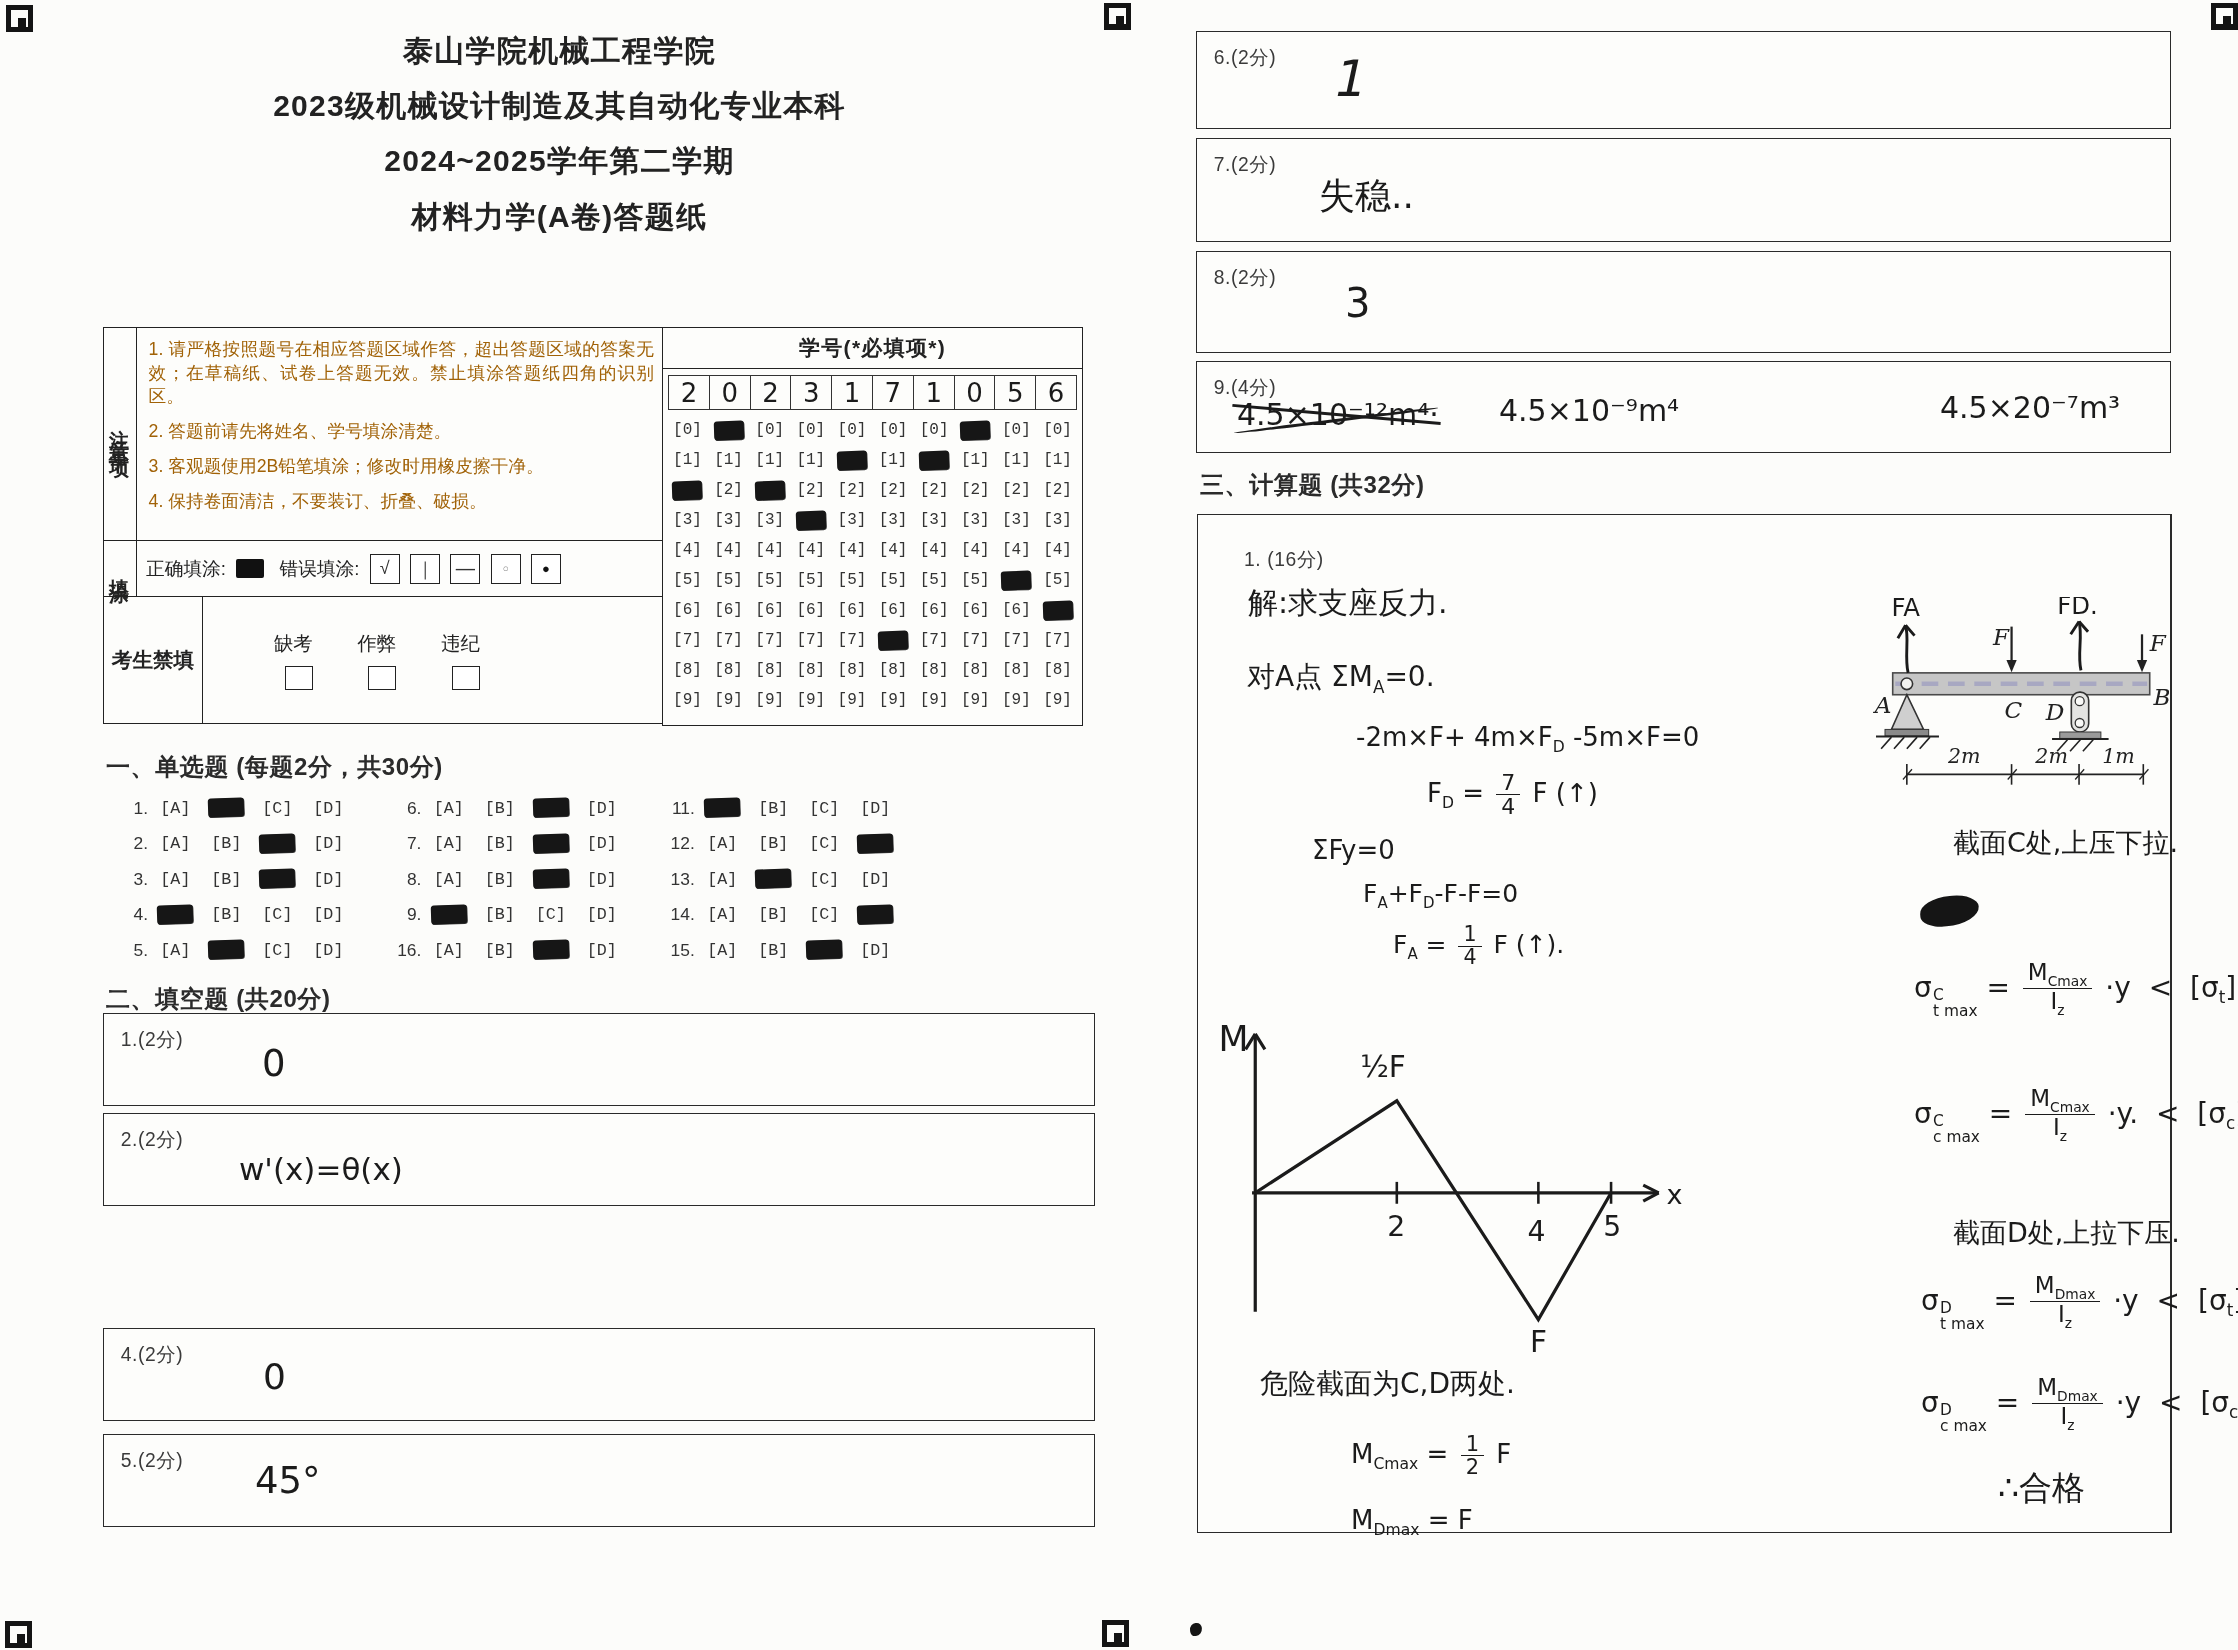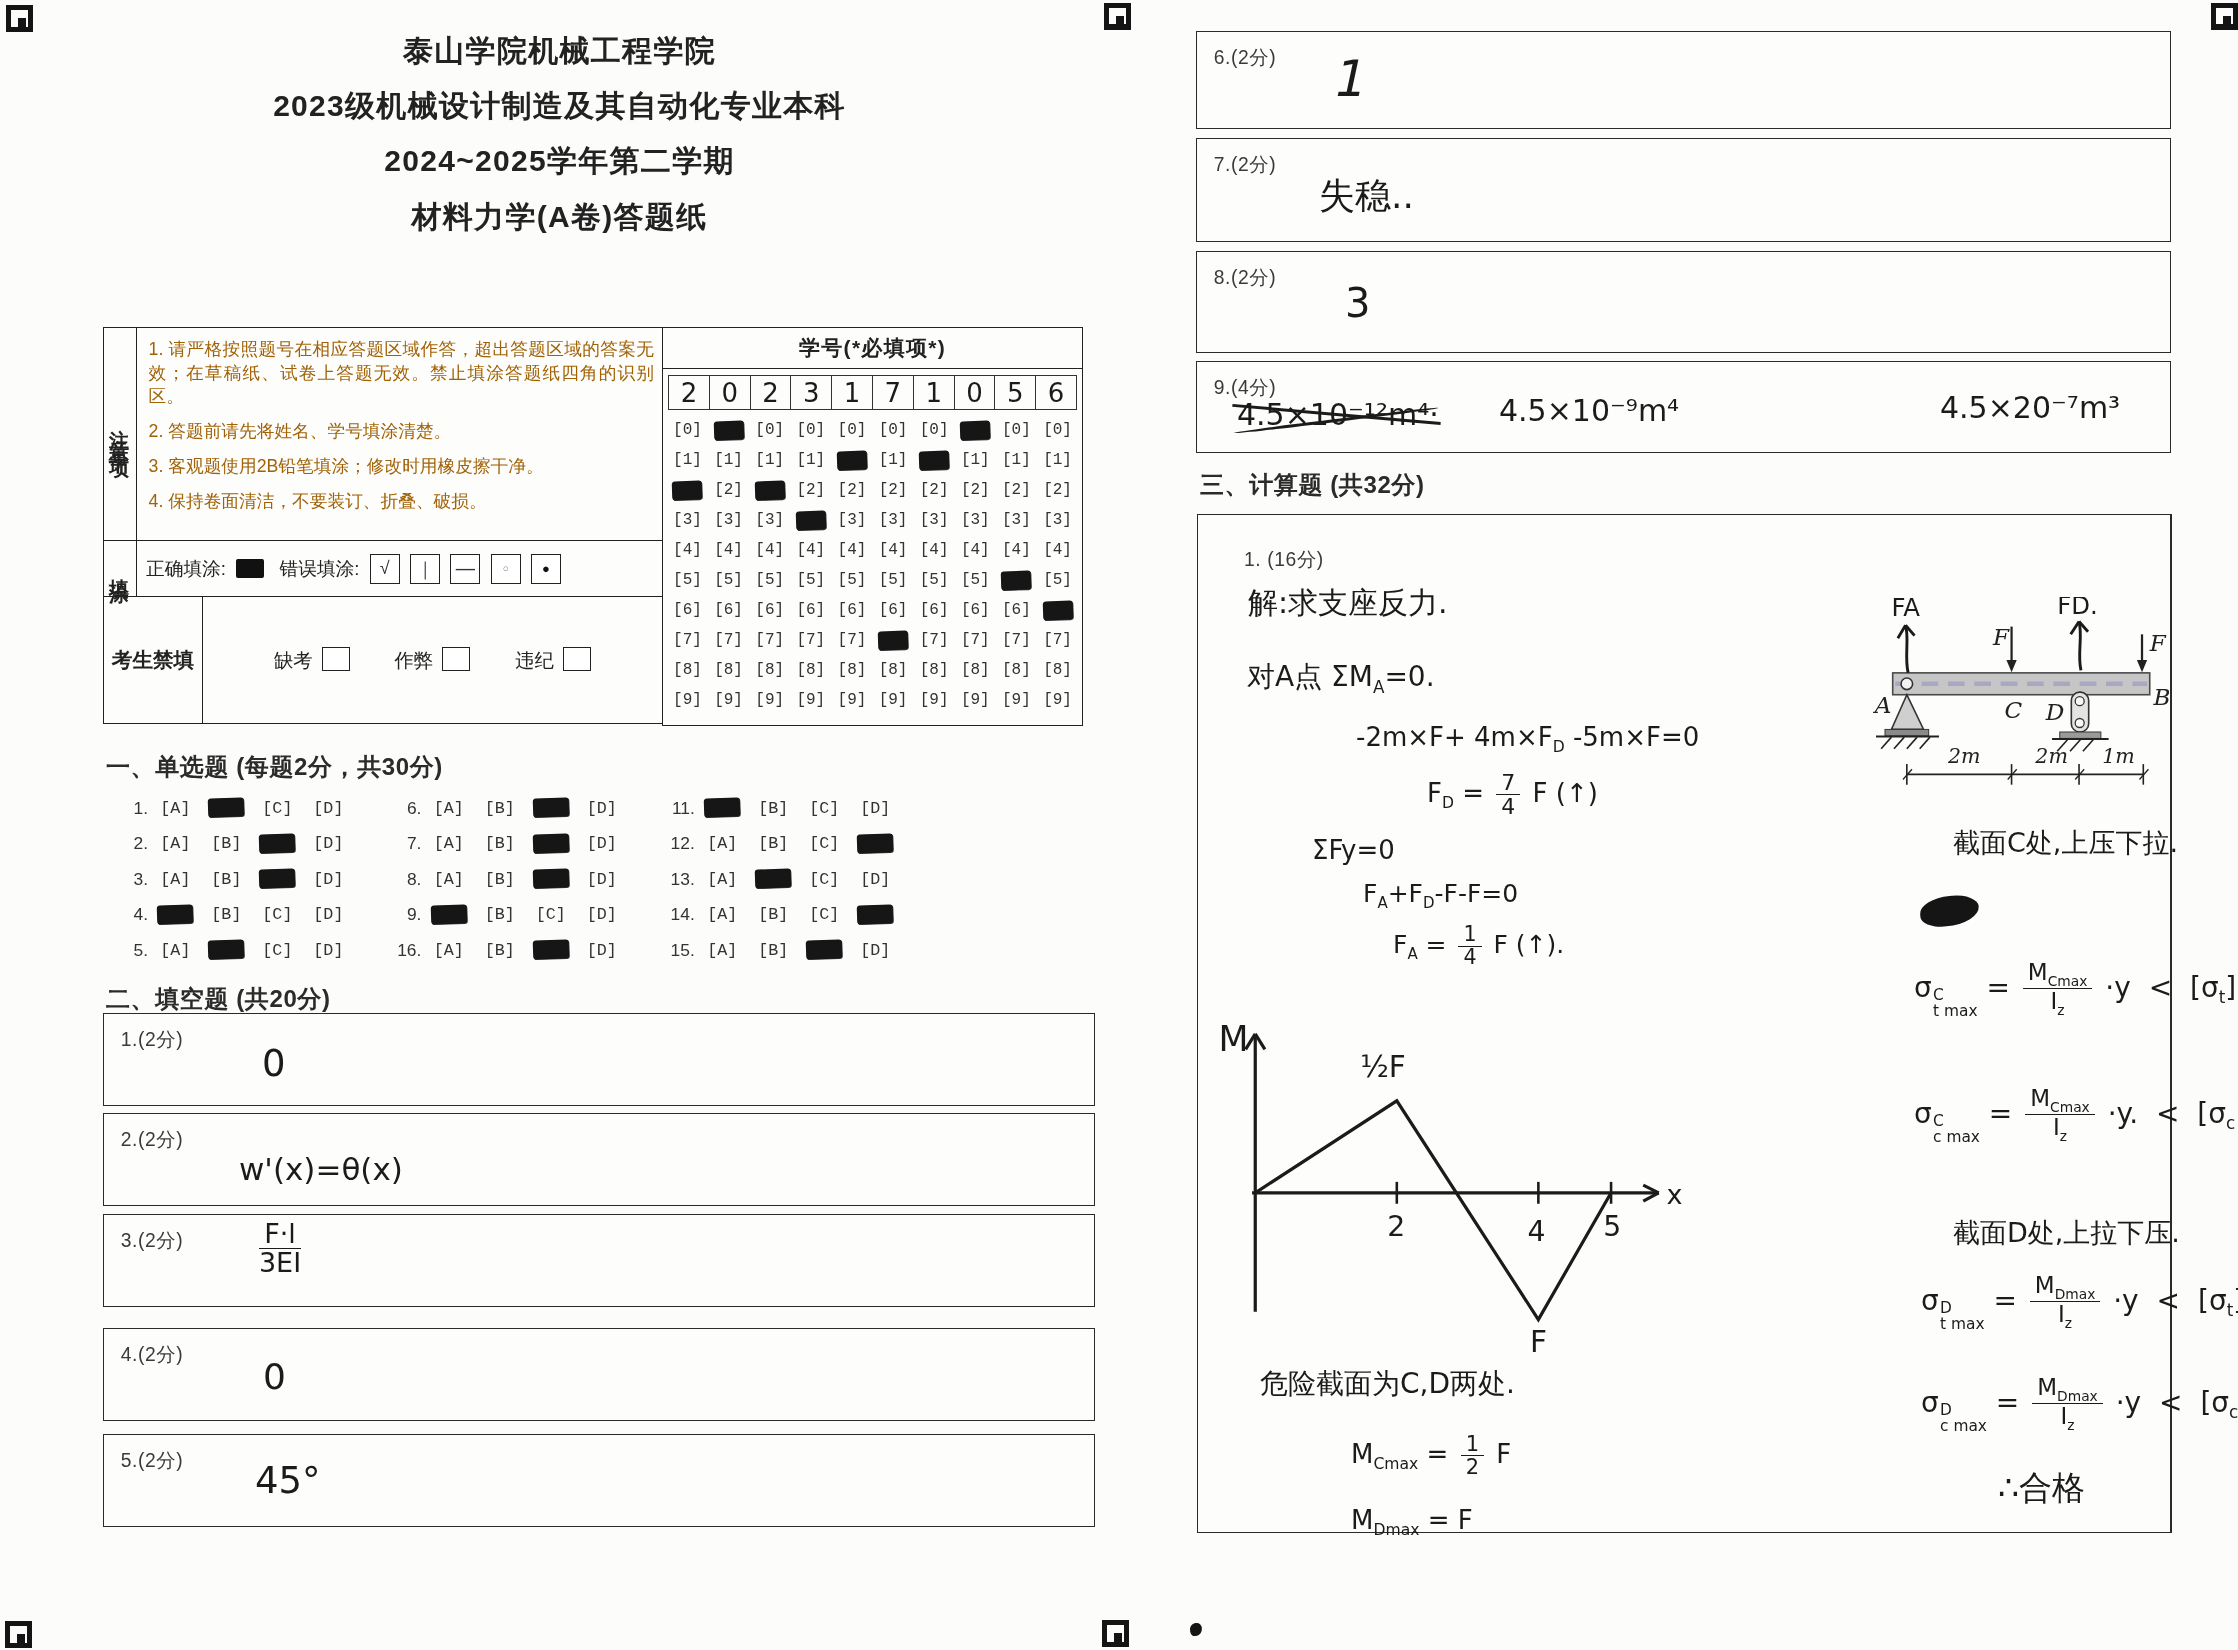--- a/index.html
+++ b/index.html
@@ -27,21 +27,21 @@
   .nitems{flex:1;padding:10.3px 13px 5.1px 11.6px;}
   .nitems p{margin:0 0 11.6px 0;font-size:17.7px;line-height:1.32;color:#a16207;text-align:justify;}
   .fillrow{flex:1;display:flex;align-items:center;gap:10.3px;padding:0 9px;font-size:18.7px;color:#222;}
   .fillsq{width:28px;height:19.3px;background:#111;border-radius:1.9px;}
   .mark{width:28px;height:28px;border:1.9px solid #222;display:flex;align-items:center;justify-content:center;
         font-size:18px;color:#333;background:#fff;}
   .mark.m3{font-size:19.3px}
   .mark.m4{font-size:10.3px;color:#888}
   .mark.m5{font-size:13px;color:#111}
   .forbidrow{flex:1;display:flex;gap:45px;align-items:center;padding-left:71px;}
-  .fgroup{display:flex;flex-direction:row;align-items:flex-start;gap:9px;}
+  .fgroup{display:flex;flex-direction:column;align-items:flex-end;gap:9px;}
   .fgl{font-size:19.3px;color:#222;}
   .fbox{width:26px;height:22px;border:1.9px solid #222;background:#fff;}
 
   
   .sidbox{position:absolute;left:662px;top:327px;width:419px;height:397px;border:1.9px solid #222;background:#fdfdfb;}
   .sidhead{height:40px;border-bottom:1.9px solid #222;display:flex;align-items:center;justify-content:center;
            font-size:21px;font-weight:600;color:#222;letter-spacing:1.3px;}
   .sid-digits{display:flex;margin:6.4px 5.1px 0 5.1px;border:1.3px solid #333;}
   .sid-dcell{flex:1;height:33px;border-right:1.3px solid #333;display:flex;align-items:center;justify-content:center;}
   .sid-dcell:last-child{border-right:none;}
@@ -447,27 +447,20 @@
 
   <div class="abs sec-title" style="left:106px;top:983px">二、填空题 (共20分)</div>
 
   <div class="ansbox" style="left:103px;top:1013px;width:990px;height:91px">
     <span class="boxlabel">1.(2分)</span>
     <span class="hw ink" style="left:158px;top:28px;font-size:37px">0</span>
   </div>
   <div class="ansbox" style="left:103px;top:1113px;width:990px;height:91px">
     <span class="boxlabel">2.(2分)</span>
     <span class="hw ink" style="left:135px;top:37px;font-size:31px">w'(x)=θ(x)</span>
-  </div>
-  <div class="ansbox" style="left:103px;top:1214px;width:990px;height:91px">
-    <span class="boxlabel">3.(2分)</span>
-    <span class="hw ink frac" style="left:151px;top:5.1px;font-size:27px">
-      <span class="fnum">F·l</span>
-      <span>3EI</span>
-    </span>
   </div>
   <div class="ansbox" style="left:103px;top:1328px;width:990px;height:91px">
     <span class="boxlabel">4.(2分)</span>
     <span class="hw ink" style="left:159px;top:27px;font-size:36px">0</span>
   </div>
   <div class="ansbox" style="left:103px;top:1434px;width:990px;height:91px">
     <span class="boxlabel">5.(2分)</span>
     <span class="hw ink" style="left:151px;top:24.4px;font-size:37px">45°</span>
   </div>
 

